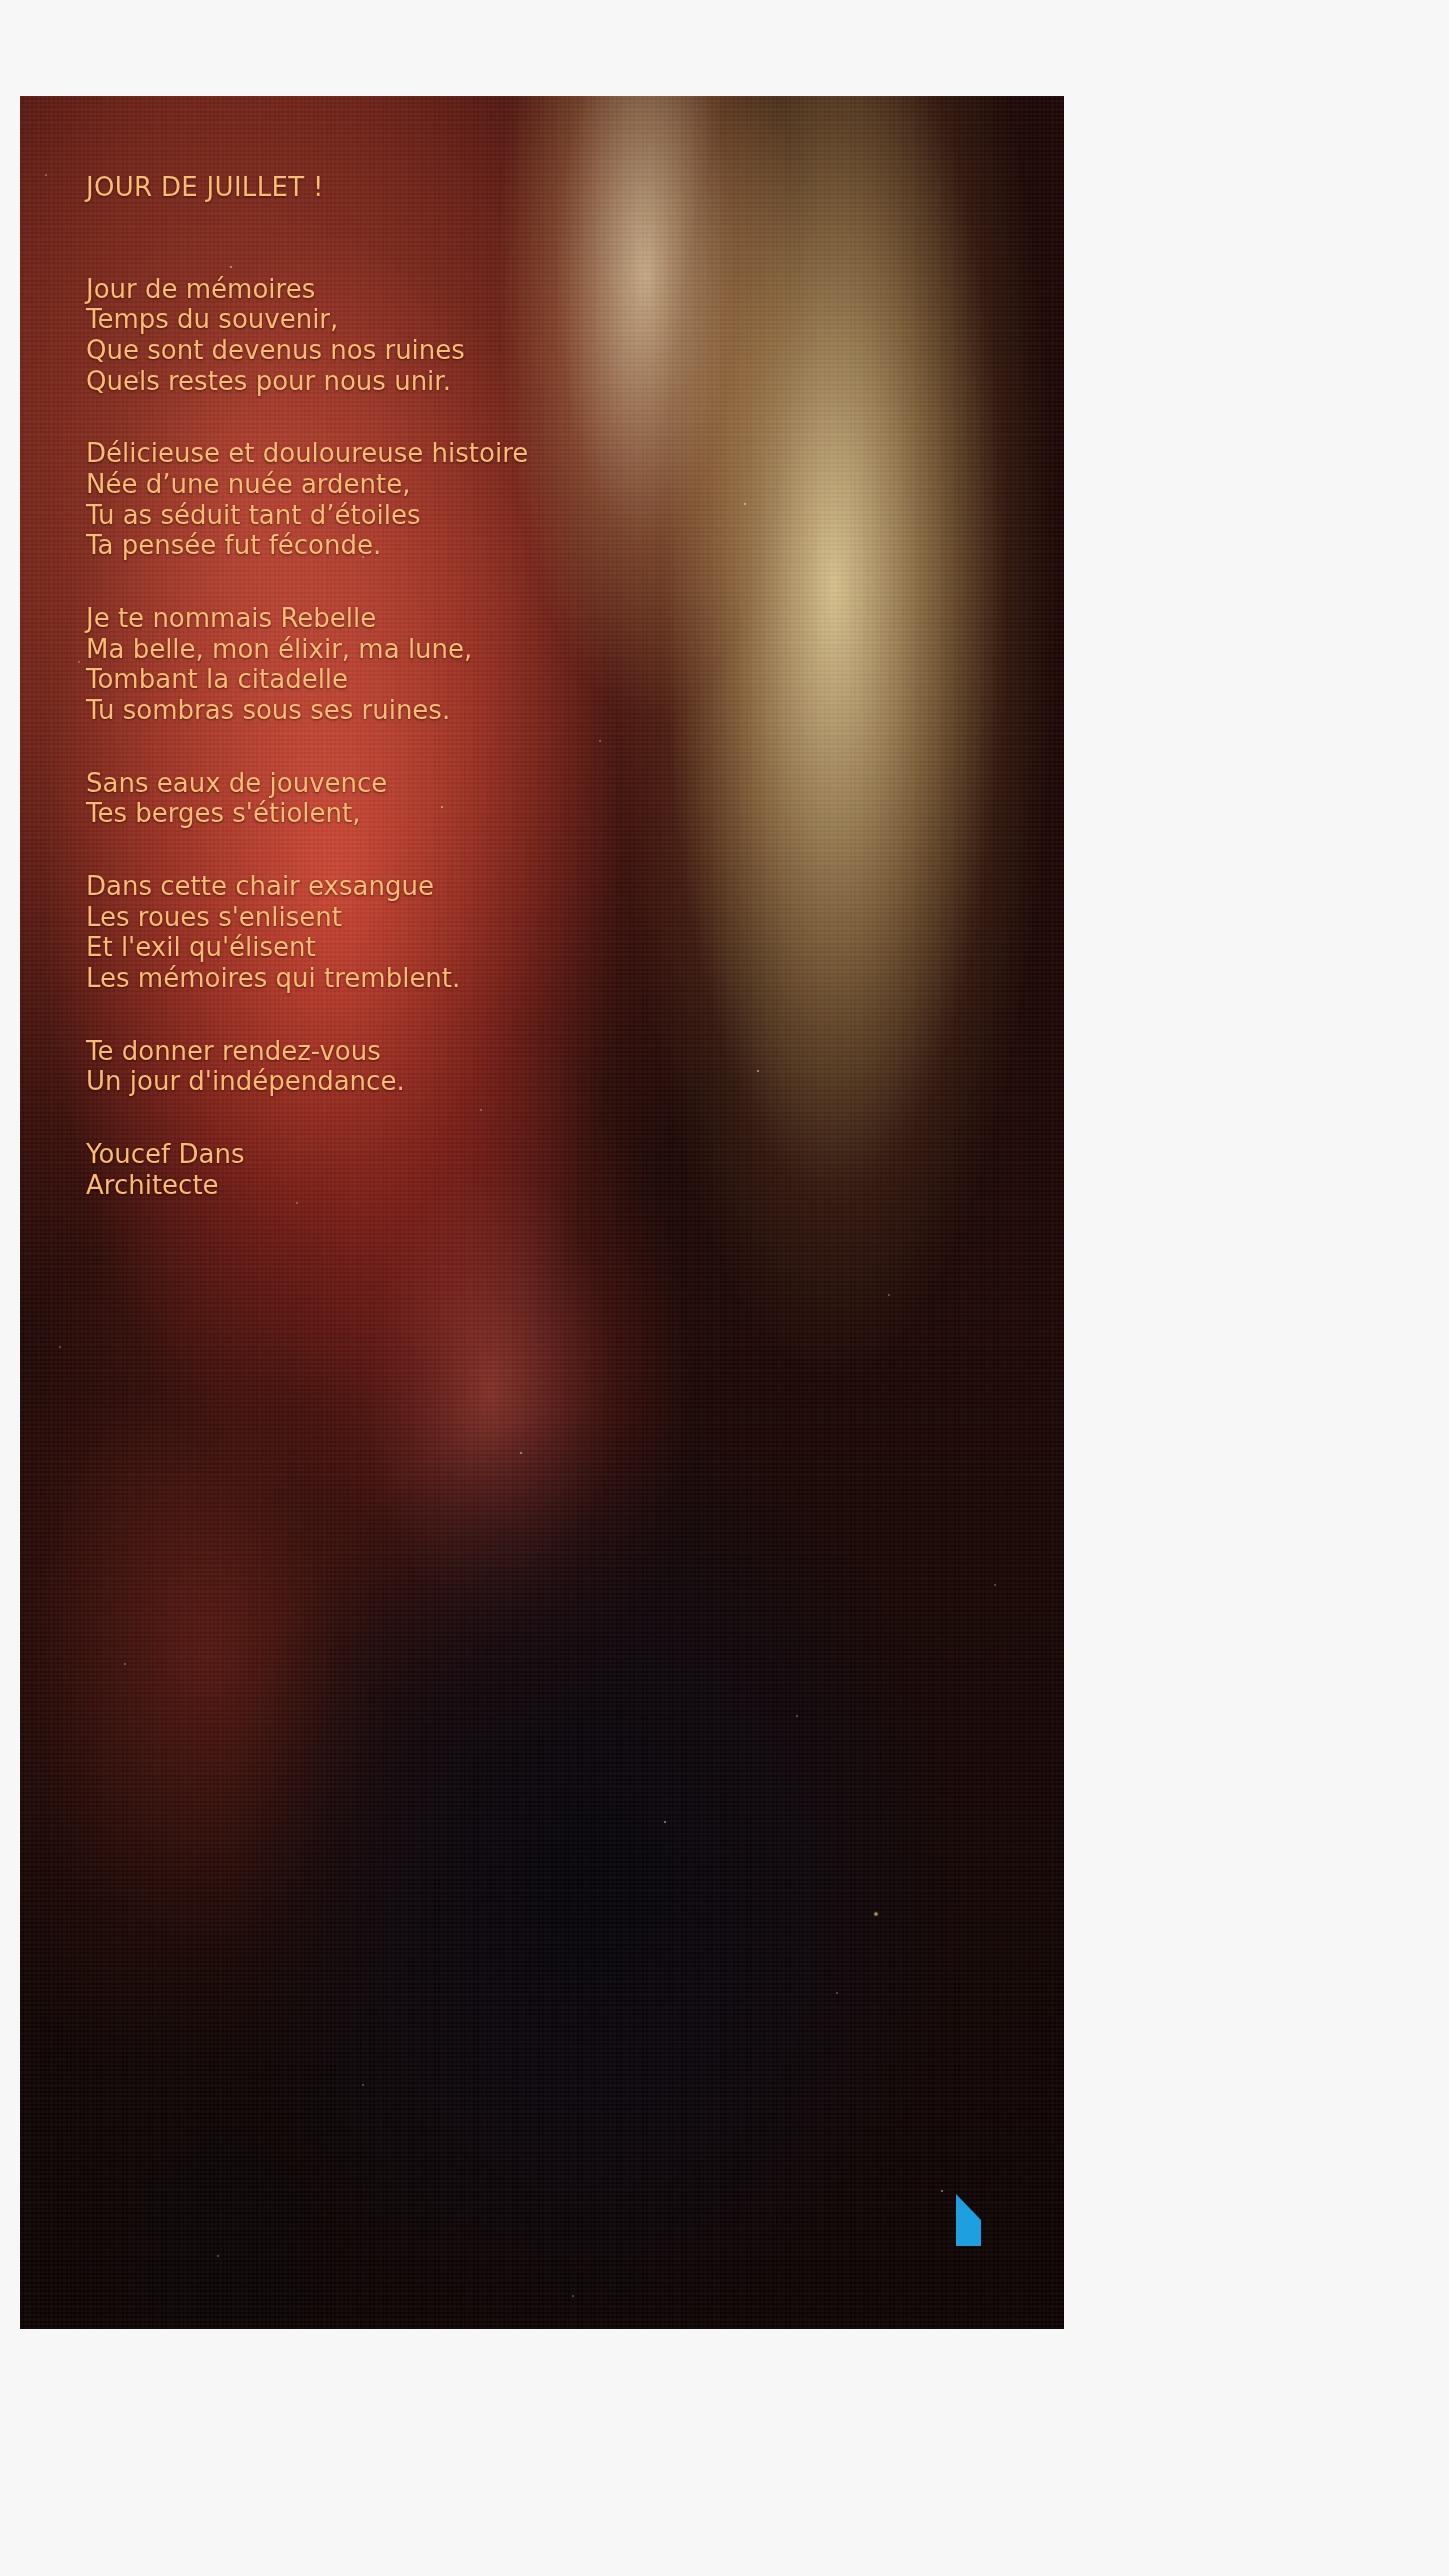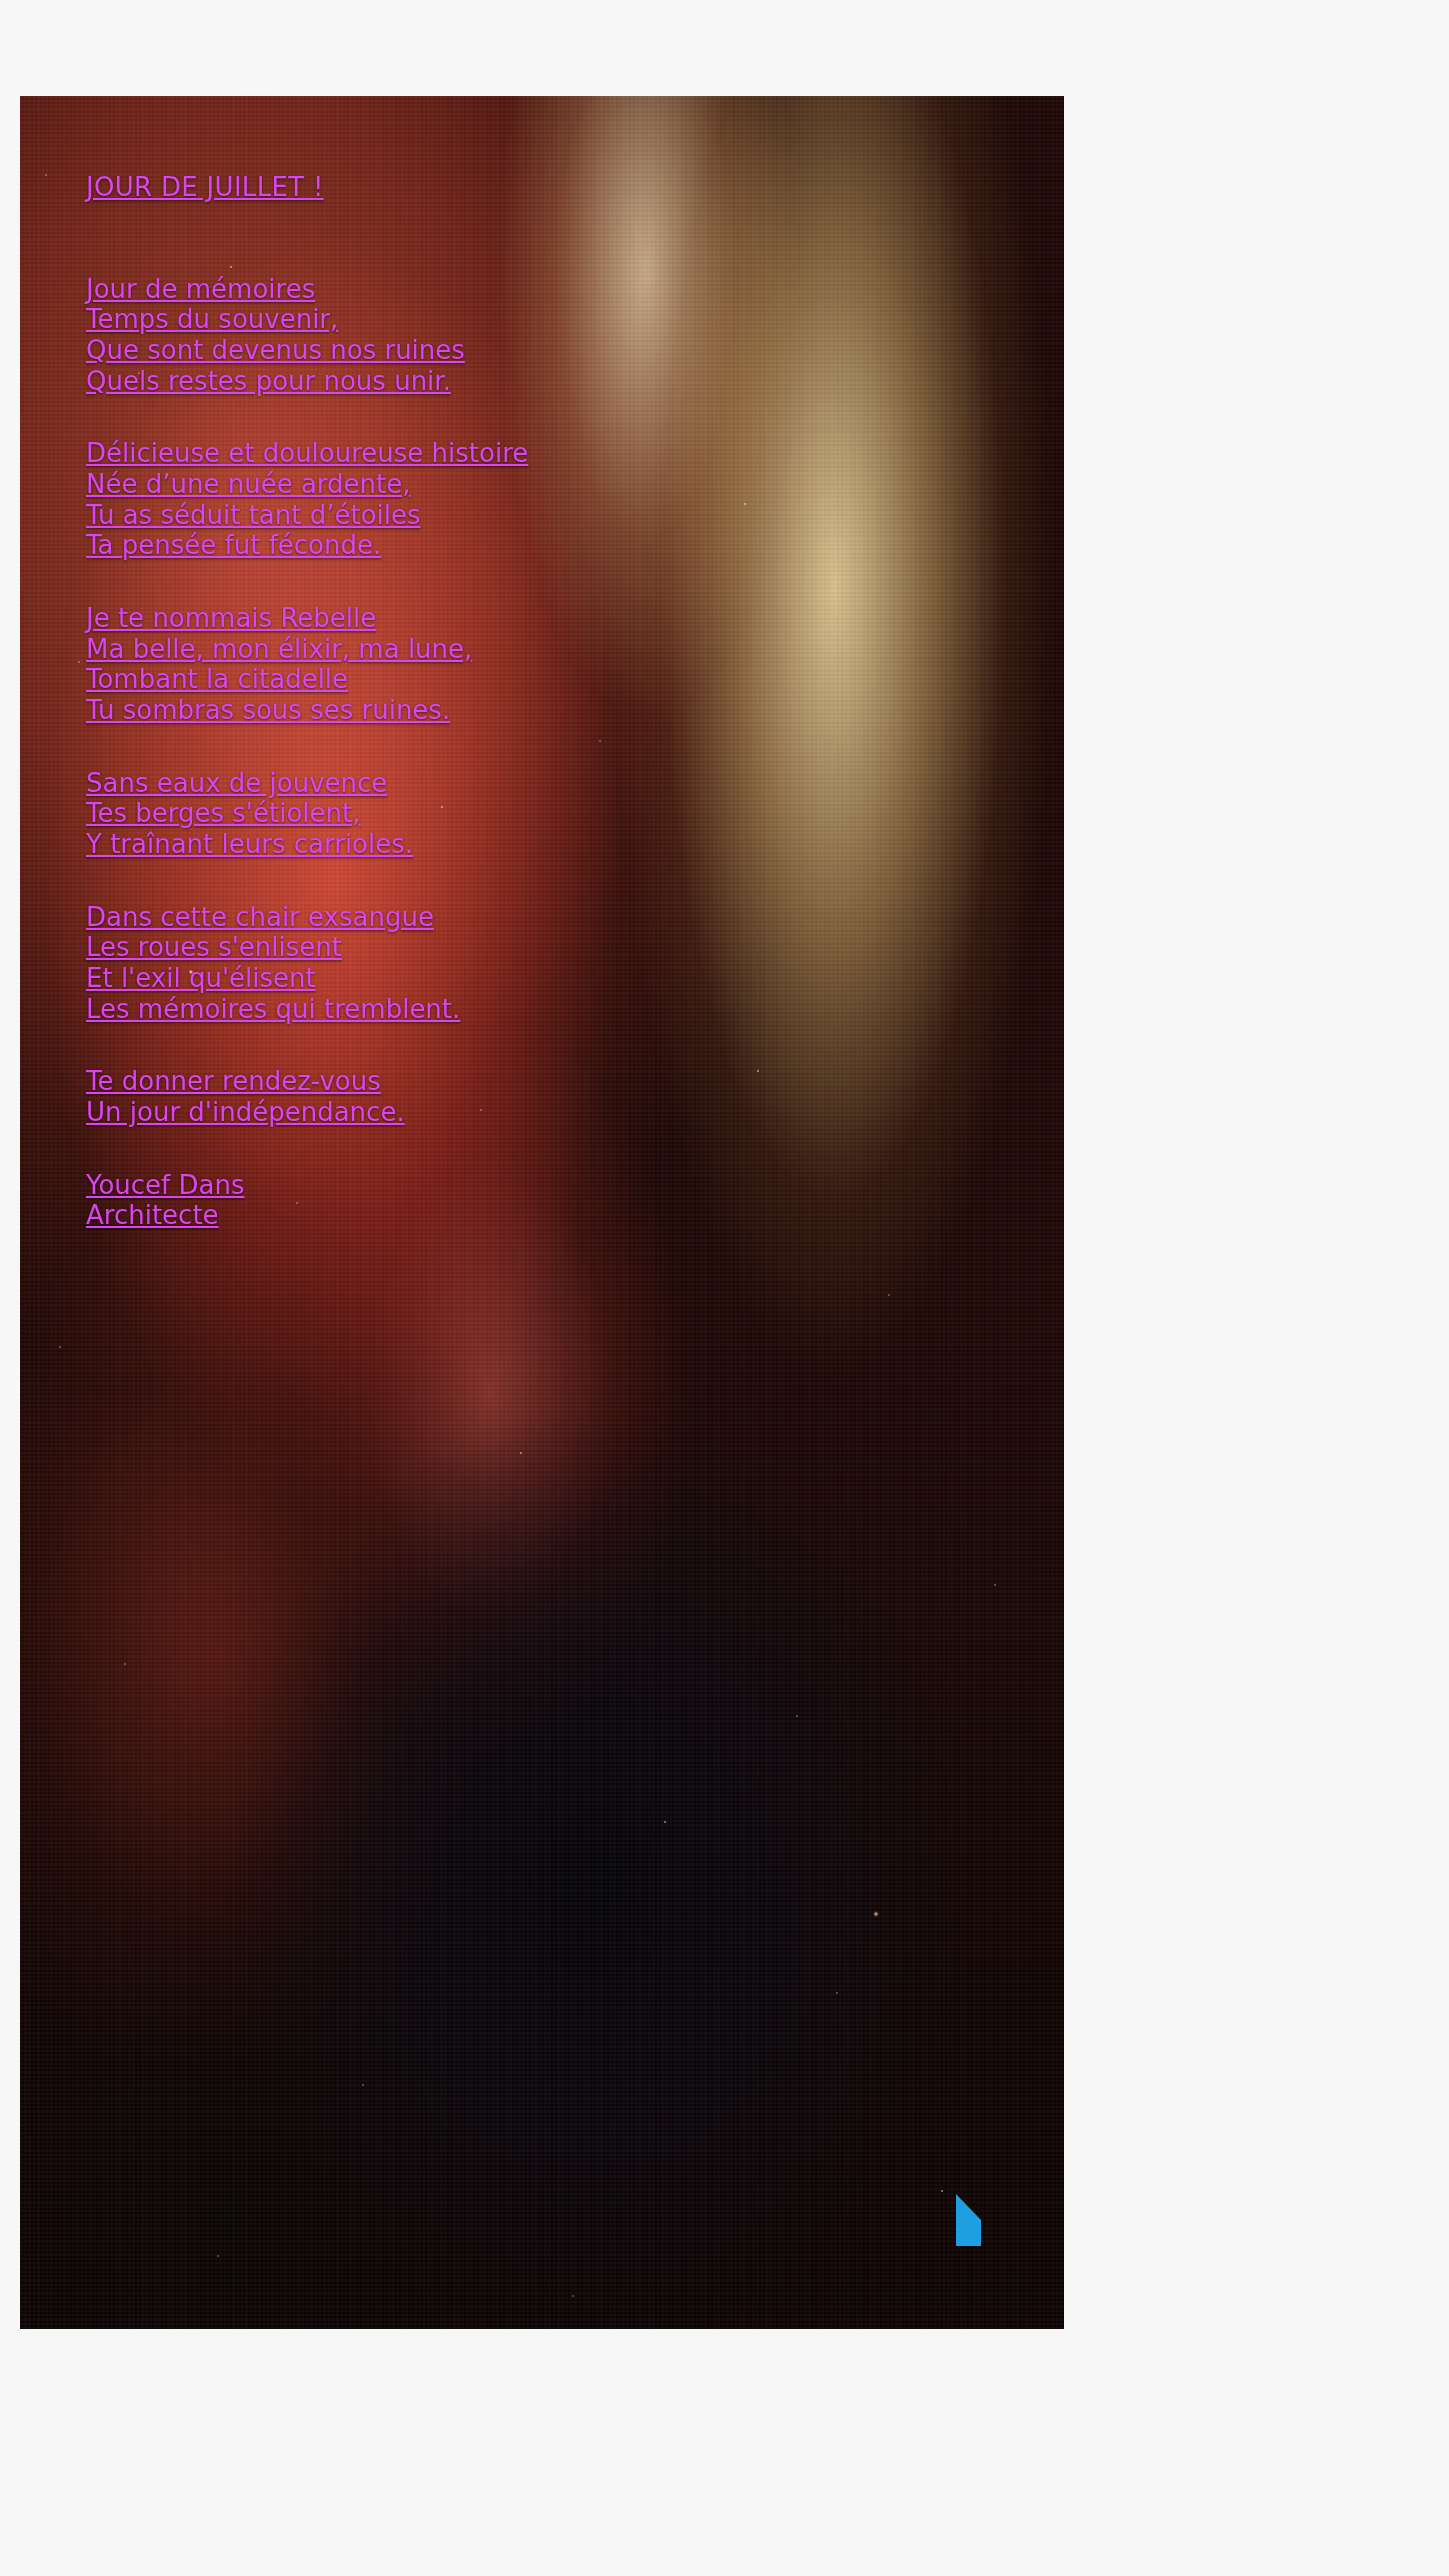--- a/index.html
+++ b/index.html
@@ -94,25 +94,24 @@
     background-image:
       repeating-linear-gradient(0deg, rgba(255,255,255,0.022) 0px, rgba(255,255,255,0.022) 0.7px, rgba(0,0,0,0.022) 0.7px, rgba(0,0,0,0.022) 1.3px),
       repeating-linear-gradient(90deg, rgba(255,255,255,0.02) 0px, rgba(255,255,255,0.02) 0.7px, rgba(0,0,0,0.02) 0.7px, rgba(0,0,0,0.02) 1.3px);
   }
 
   
   .poem-text {
     position: relative;
     z-index: 5;
     padding: 76px 8px 0 66px;
-    color: #d946ef;
+    color: #fdba74;
     font-size: 26px;
     line-height: 1.18;
     text-shadow: 0 1.3px 2.6px rgba(0,0,0,0.55);
-    text-decoration: underline;
   }
   .poem-title {
     font-size: 26px;
     letter-spacing: 0.3px;
     margin: 0 0 71px 0;
     white-space: pre;
   }
   .stanza {
     margin: 0 0 42px 0;
   }
@@ -178,21 +177,20 @@
     <div class="stanza">
       <div class="line">Je te nommais Rebelle</div>
       <div class="line">Ma belle, mon élixir, ma lune,</div>
       <div class="line">Tombant la citadelle</div>
       <div class="line">Tu sombras sous ses ruines.</div>
     </div>
 
     <div class="stanza">
       <div class="line">Sans eaux de jouvence</div>
       <div class="line">Tes berges s'étiolent,</div>
-      <div class="line">Y traînant leurs carrioles.</div>
     </div>
 
     <div class="stanza">
       <div class="line">Dans cette chair exsangue</div>
       <div class="line">Les roues s'enlisent</div>
       <div class="line">Et l'exil qu'élisent</div>
       <div class="line">Les mémoires qui tremblent.</div>
     </div>
 
     <div class="stanza">

